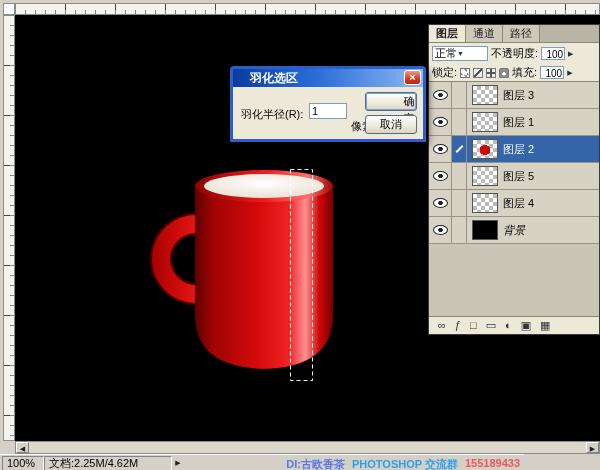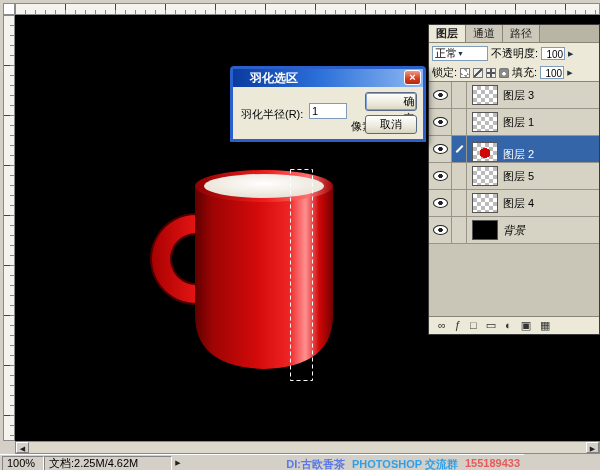--- a/index.html
+++ b/index.html
@@ -45,21 +45,21 @@
   .lock-checker{background:linear-gradient(45deg,#999 25%,transparent 25%,transparent 75%,#999 75%) 0 0/6px 6px #fff;}
   .lock-brush{background:linear-gradient(135deg,transparent 38%,#555 38%,#555 62%,transparent 62%) #eee;}
   .lock-move{background:linear-gradient(#555,#555) 50% 0/2px 100% no-repeat,linear-gradient(#555,#555) 0 50%/100% 2px no-repeat,#eee;}
   .lock-lock{background:radial-gradient(circle at 50% 60%,#fff 0 1.5px,#8a8a8a 2px);border-radius:2px 2px 0 0;}
   .layer-list{height:239px;background:#c9c5b7;overflow:hidden;}
   .layer-row{display:flex;align-items:center;height:27px;border-bottom:1px solid #98948a;background:#d6d2c4;box-sizing:border-box;}
   .eye-cell{width:22px;align-self:stretch;display:flex;align-items:center;justify-content:center;border-right:1px solid #98948a;background:#d6d2c4;flex:none;}
   .link-cell{width:14px;align-self:stretch;display:flex;align-items:center;justify-content:center;border-right:1px solid #98948a;flex:none;}
   .eye{display:inline-block;width:13px;height:8px;border:1px solid #222;border-radius:50%;background:radial-gradient(circle at 50% 50%,#222 0 2px,#fff 2.5px);}
   .brush-mark{width:9px;height:2px;background:#6b4a2b;transform:rotate(-45deg);display:none;}
-  .layer-row.sel{background:#3465a8;color:#fff;align-items:flex-end;}
+  .layer-row.sel{background:#3465a8;color:#fff;}
   .layer-row.sel .brush-mark{display:block;background:#fff;}
   .thumb{width:26px;height:20px;border:1px solid #555;margin:0 5px;background:#fff;flex:none;box-sizing:border-box;}
   .thumb-checker{background:linear-gradient(45deg,#bbb 25%,transparent 25%,transparent 75%,#bbb 75%) 0 0/8px 8px,linear-gradient(45deg,#bbb 25%,transparent 25%,transparent 75%,#bbb 75%) 4px 4px/8px 8px,#fff;}
   .thumb-red{background:radial-gradient(ellipse 9px 8px at 50% 55%,#cf0707 60%,rgba(207,7,7,0) 61%),linear-gradient(45deg,#bbb 25%,transparent 25%,transparent 75%,#bbb 75%) 0 0/8px 8px,linear-gradient(45deg,#bbb 25%,transparent 25%,transparent 75%,#bbb 75%) 4px 4px/8px 8px,#fff;}
   .thumb-black{background:#000;}
   .layer-name{white-space:nowrap;}
   .layer-name.italic{font-style:italic;}
   .panel-bottom{position:absolute;left:0;right:0;bottom:0;height:17px;background:#ece9d8;border-top:1px solid #8a8676;display:flex;align-items:center;gap:9px;padding:0 9px;color:#333;}
   .pb-icon{font-size:11px;line-height:15px;}
   

